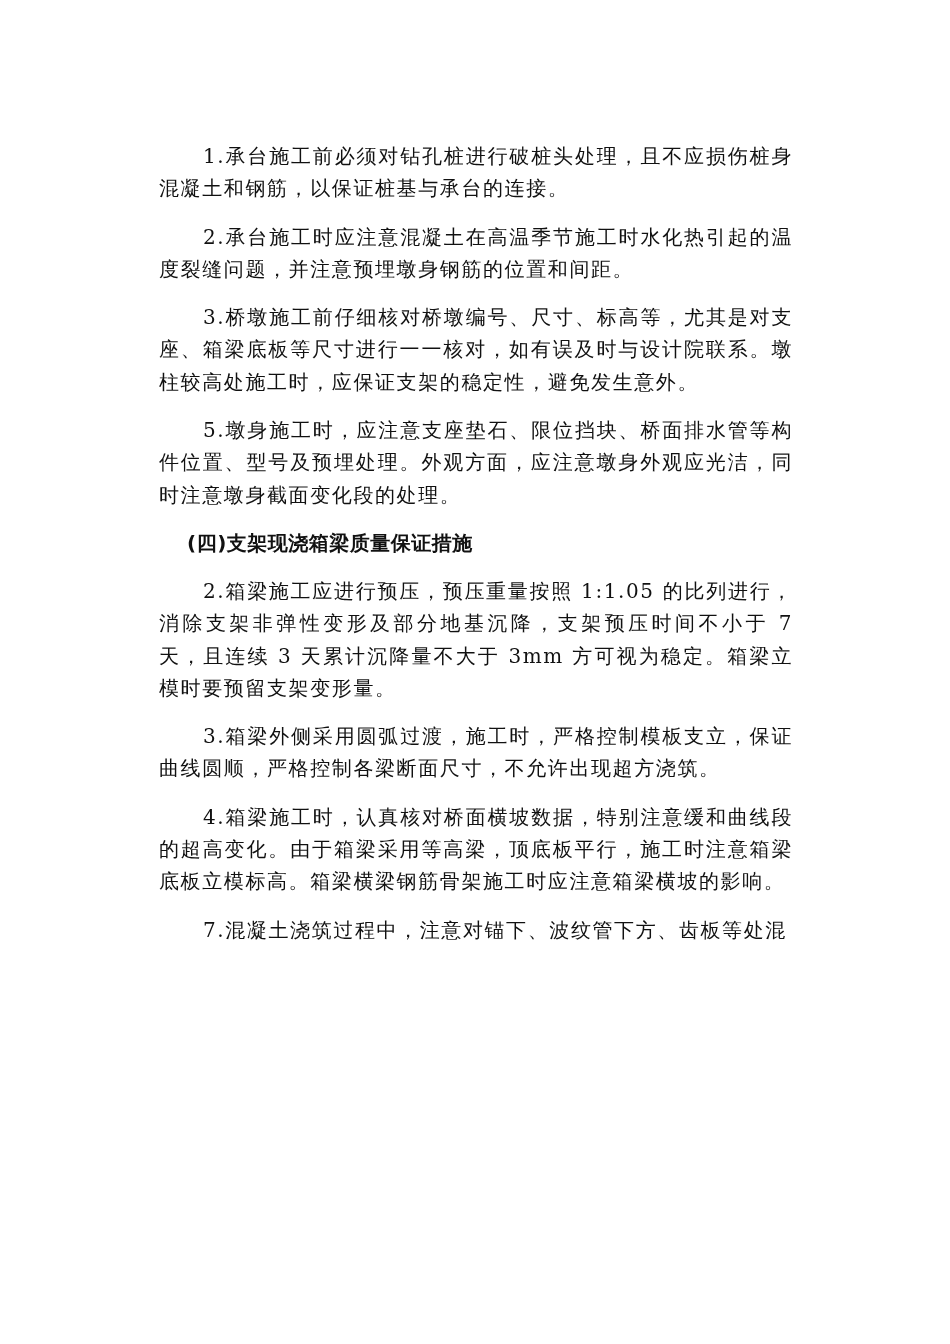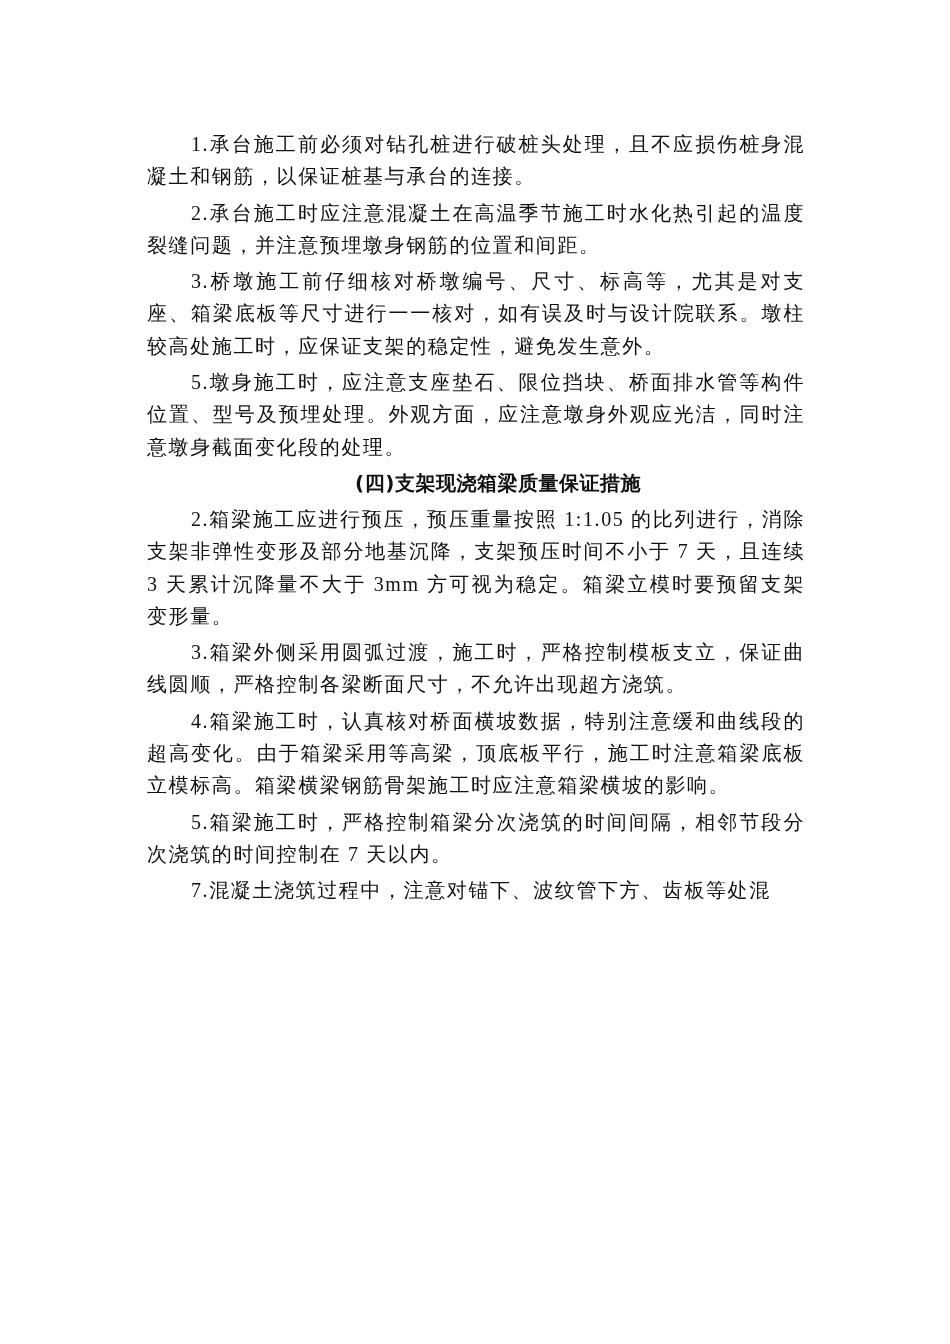--- a/index.html
+++ b/index.html
@@ -1,32 +1,31 @@
 <!DOCTYPE html>
 <html><head>
 <meta charset="utf-8">
 <style>
   html, body { margin:0; padding:0; background:#ffffff; }
   body { width:950px; height:1344px; position:relative; overflow:hidden;
          font-family: "DejaVu Serif", "Liberation Serif", serif; color:#111; }
   .page { position:absolute; left:143px; top:124px; width:666px; }
   .para { font-size:20px; line-height:32.3px; text-align:justify;
-          text-align-last:left; margin:4px; letter-spacing:1.6px;font-family:Liberation Serif, serif; }
+          text-align-last:left; margin:16px; letter-spacing:1.6px; }
   .indent { text-indent:44px; }
   .heading { font-size:20px; line-height:32px; font-weight:bold; margin:0;
              text-indent:44px; letter-spacing:0.5px;
-             font-family: "DejaVu Sans", "Liberation Sans", sans-serif; text-align: center; }
+             font-family: "DejaVu Sans", "Liberation Sans", sans-serif; }
 </style>
 </head>
 <body>
 
 <div class="page">
   <p class="para indent">1.承台施工前必须对钻孔桩进行破桩头处理，且不应损伤桩身混凝土和钢筋，以保证桩基与承台的连接。</p>
   <p class="para indent">2.承台施工时应注意混凝土在高温季节施工时水化热引起的温度裂缝问题，并注意预埋墩身钢筋的位置和间距。</p>
   <p class="para indent">3.桥墩施工前仔细核对桥墩编号、尺寸、标高等，尤其是对支座、箱梁底板等尺寸进行一一核对，如有误及时与设计院联系。墩柱较高处施工时，应保证支架的稳定性，避免发生意外。</p>
   <p class="para indent">5.墩身施工时，应注意支座垫石、限位挡块、桥面排水管等构件位置、型号及预埋处理。外观方面，应注意墩身外观应光洁，同时注意墩身截面变化段的处理。</p>
   <p class="heading">(四)支架现浇箱梁质量保证措施</p>
   <p class="para indent">2.箱梁施工应进行预压，预压重量按照 1:1.05 的比列进行，消除支架非弹性变形及部分地基沉降，支架预压时间不小于 7 天，且连续 3 天累计沉降量不大于 3mm 方可视为稳定。箱梁立模时要预留支架变形量。</p>
   <p class="para indent">3.箱梁外侧采用圆弧过渡，施工时，严格控制模板支立，保证曲线圆顺，严格控制各梁断面尺寸，不允许出现超方浇筑。</p>
   <p class="para indent">4.箱梁施工时，认真核对桥面横坡数据，特别注意缓和曲线段的超高变化。由于箱梁采用等高梁，顶底板平行，施工时注意箱梁底板立模标高。箱梁横梁钢筋骨架施工时应注意箱梁横坡的影响。</p>
-  <p class="para indent">5.箱梁施工时，严格控制箱梁分次浇筑的时间间隔，相邻节段分次浇筑的时间控制在 7 天以内。</p>
   <p class="para indent">7.混凝土浇筑过程中，注意对锚下、波纹管下方、齿板等处混</p>
 </div>
 
 </body></html>

